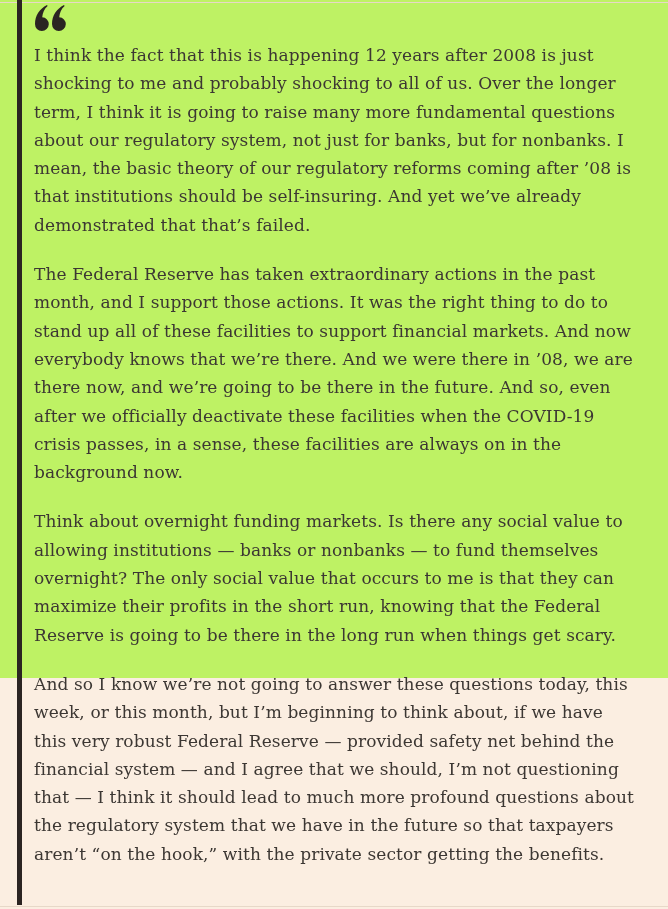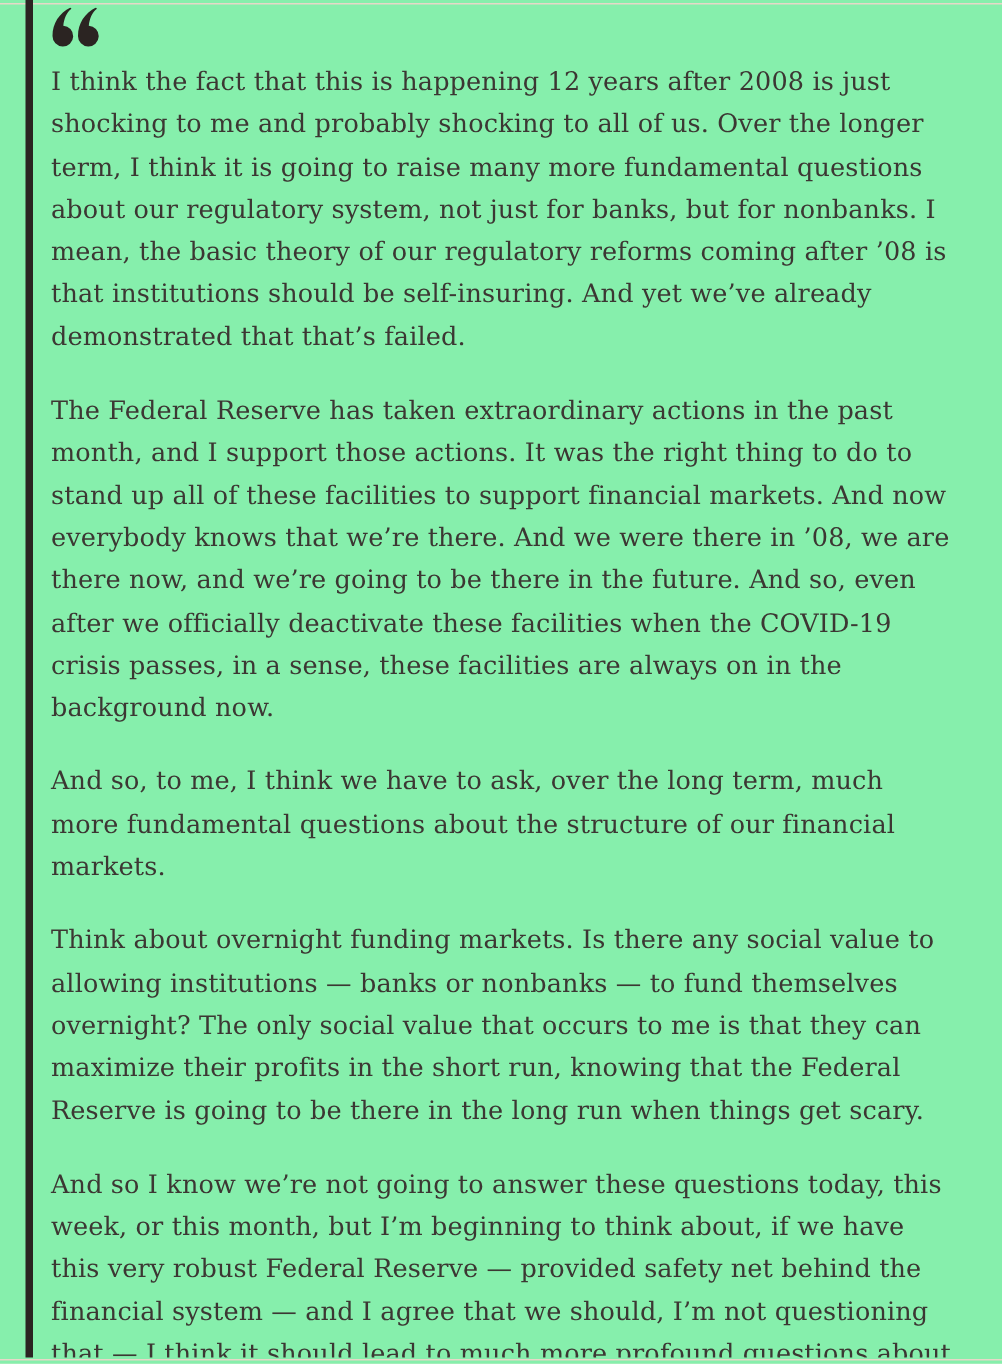--- a/index.html
+++ b/index.html
@@ -9,22 +9,22 @@
   body {
     width: 668px;
     height: 909px;
     overflow: hidden;
     background: #fbeee1;
     font-family: "DejaVu Serif", "Liberation Serif", serif;
   }
   .page {
     position: relative;
     width: 668px;
-    height: 909px;
-    background: #86efac;
+    height: 678px;
+    background: #bef264;
   }
   .rule {
     position: absolute;
     left: 0;
     right: 0;
     height: 1px;
     background: #e7d8c8;
   }
   .rule-top { top: 2px; }
   .rule-bottom { top: 906px; }
@@ -76,21 +76,20 @@
       <svg viewBox="0 0 32 27" xmlns="http://www.w3.org/2000/svg" aria-hidden="true">
         <g fill="#2b2422">
           <path d="M13,0 C5.5,3.8 1,10.5 1,19 A6.9,6.9 0 1 0 8.2,12.2 C8.7,7.5 10.3,3.6 13.6,0.9 Z"></path>
           <path d="M30,0 C22.5,3.8 18,10.5 18,19 A6.9,6.9 0 1 0 25.2,12.2 C25.7,7.5 27.3,3.6 30.6,0.9 Z"></path>
         </g>
       </svg>
     </span>
 
     <p>I think the fact that this is happening 12 years after 2008 is just shocking to me and probably shocking to all of us. Over the longer term, I think it is going to raise many more fundamental questions about our regulatory system, not just for banks, but for nonbanks. I mean, the basic theory of our regulatory reforms coming after ’08 is that institutions should be self-insuring. And yet we’ve already demonstrated that that’s failed.</p>
     <p>The Federal Reserve has taken extraordinary actions in the past month, and I support those actions. It was the right thing to do to stand up all of these facilities to support financial markets. And now everybody knows that we’re there. And we were there in ’08, we are there now, and we’re going to be there in the future. And so, even after we officially deactivate these facilities when the COVID-19 crisis passes, in a sense, these facilities are always on in the background now.</p>
-    <p>And so, to me, I think we have to ask, over the long term, much more fundamental questions about the structure of our financial markets.</p>
     <p>Think about overnight funding markets. Is there any social value to allowing institutions — banks or nonbanks — to fund themselves overnight? The only social value that occurs to me is that they can maximize their profits in the short run, knowing that the Federal Reserve is going to be there in the long run when things get scary.</p>
     <p>And so I know we’re not going to answer these questions today, this week, or this month, but I’m beginning to think about, if we have this very robust Federal Reserve — provided safety net behind the financial system — and I agree that we should, I’m not questioning that — I think it should lead to much more profound questions about the regulatory system that we have in the future so that taxpayers aren’t “on the hook,” with the private sector getting the benefits.</p>
 
   </blockquote>
 
   <div class="rule rule-bottom"></div>
 
 </div>
 
 </body></html>

